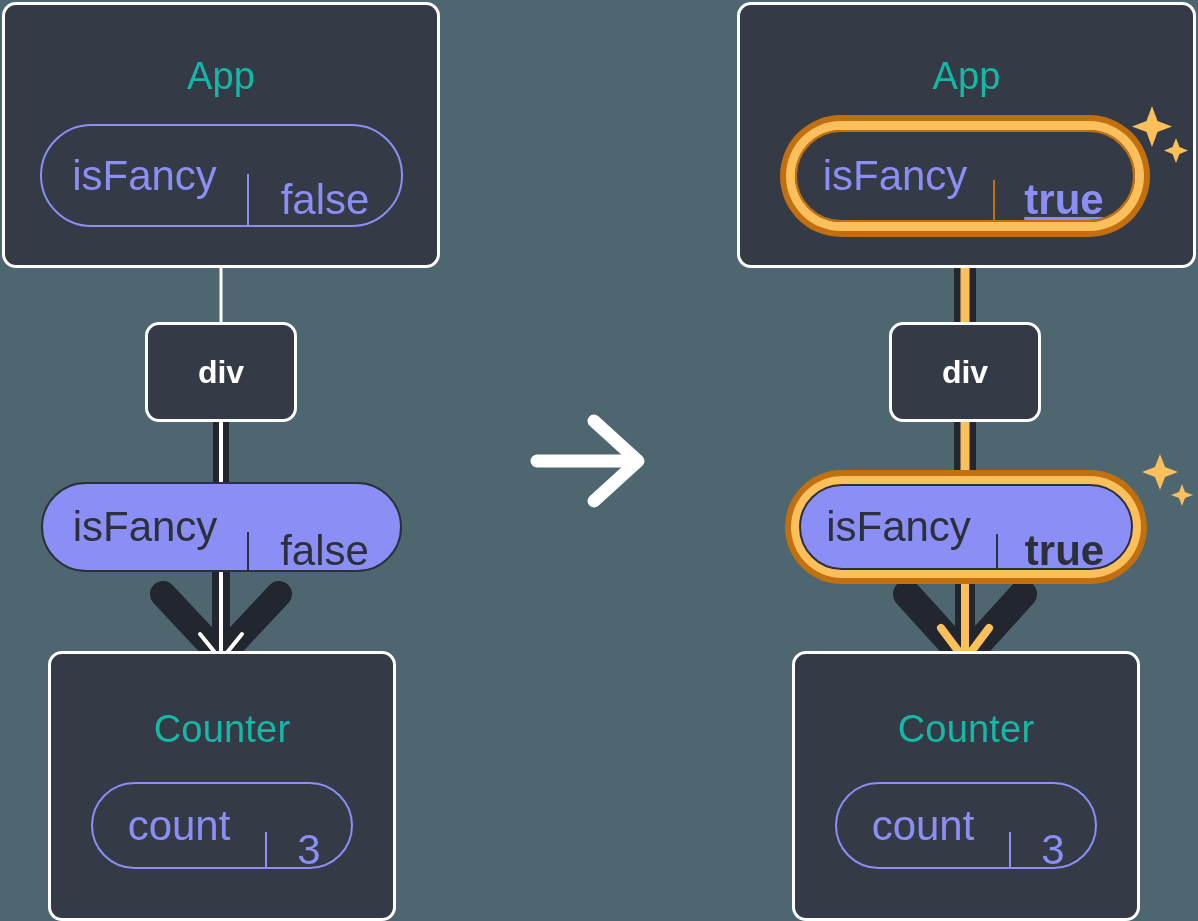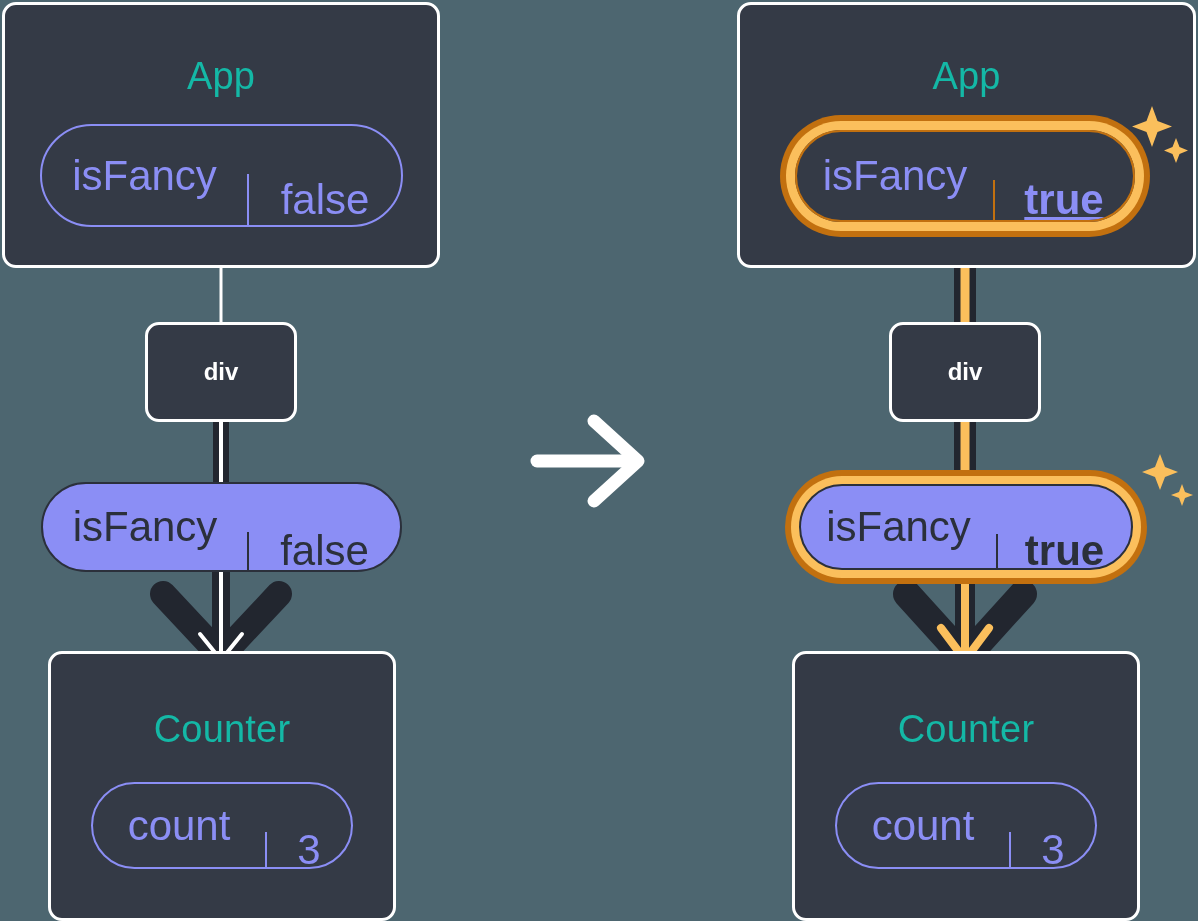--- a/index.html
+++ b/index.html
@@ -40,21 +40,21 @@
     font-weight: 400;
     letter-spacing: 0.2px;
   }
   .div-label {
     position: absolute;
     left: 0; right: 0;
     top: 50%;
     transform: translateY(-50%);
     text-align: center;
     color: #ffffff;
-    font-size: 24px;
+    font-size: 32px;
     font-weight: 700;
   }
   
   .pill {
     position: absolute;
     box-sizing: border-box;
     display: flex;
     align-items: stretch;
     border-radius: 999px;
     overflow: hidden;

